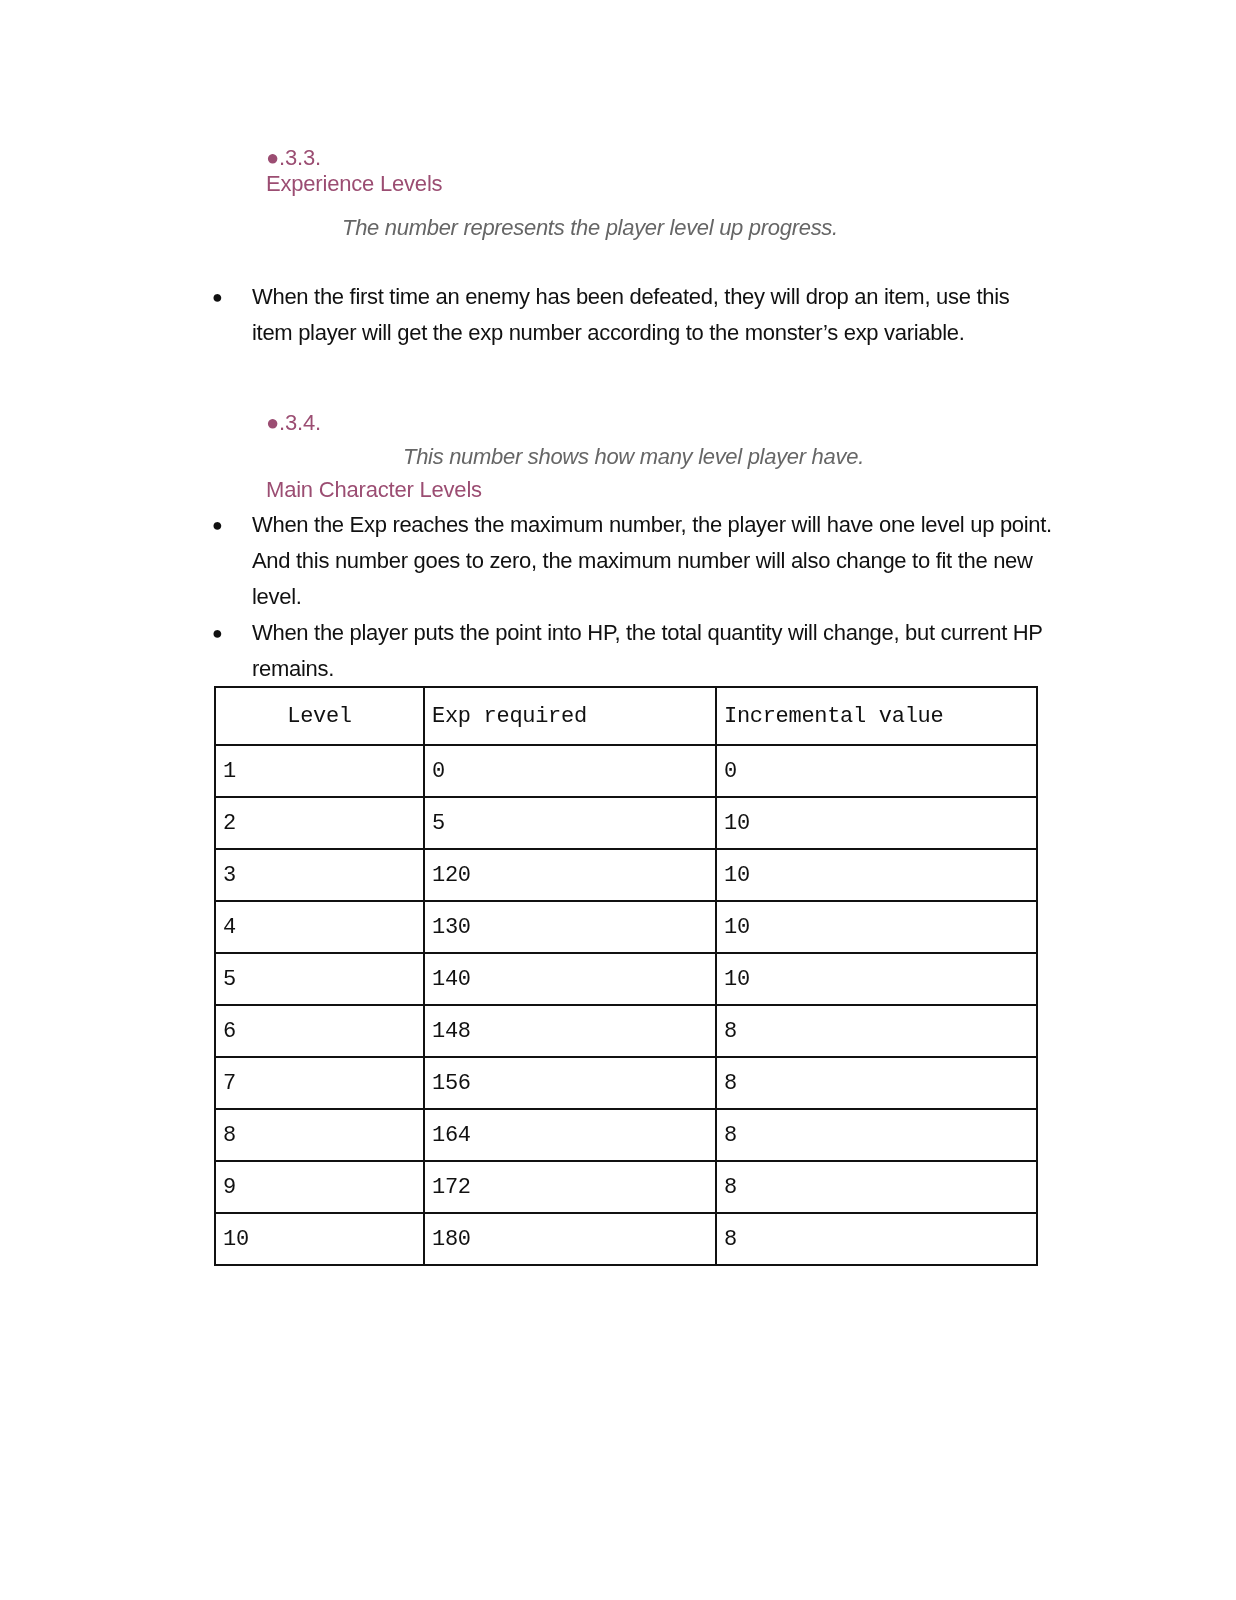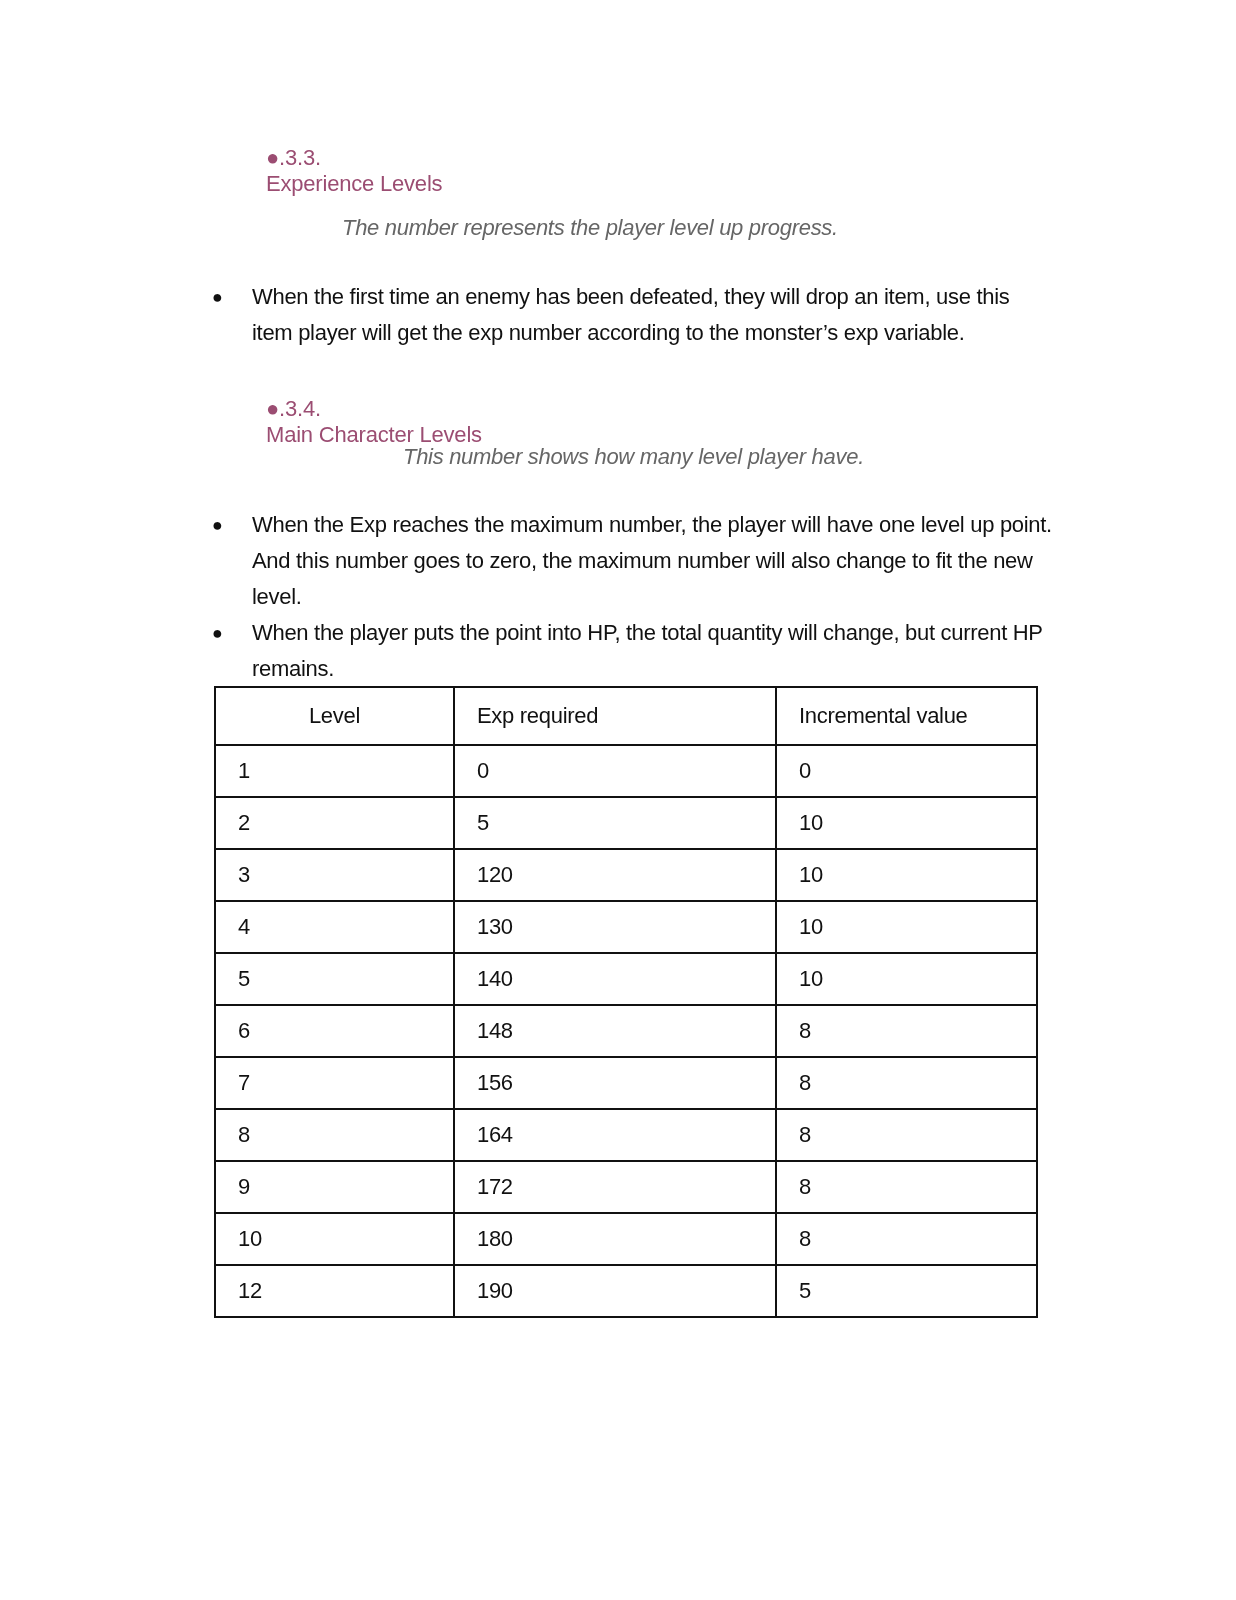--- a/index.html
+++ b/index.html
@@ -60,24 +60,25 @@
       position: absolute;
       left: 214px;
       top: 686px;
       width: 824px;
       border-collapse: collapse;
       font-size: 22px;
       color: #111111;
     }
     td, th {
       border: 2px solid #111111;
-      padding: 0 22px;
+      padding: 0 7px;
       text-align: left;
       font-weight: normal;
       letter-spacing: -0.3px;
+      font-family: Liberation Mono, monospace;
     }
     th { height: 56px; }
     td { height: 50px; }
     .col-level { width: 193px; }
     .col-exp { width: 276px; }
     th.col-level { text-align: center; }
   </style>
 </head>
 <body>
 
@@ -85,21 +86,21 @@
   <span class="num">●.3.3.</span>
   <span>Experience Levels</span>
 </div>
 <div class="subtitle" style="left:342px; top:215px;font-style:italic;">The number represents the player level up progress.</div>
 
 <div class="bullet" style="top:279px;">
   <span class="dot">●</span>
   <span class="text">When the first time an enemy has been defeated, they will drop an item, use this item player will get the exp number according to the monster’s exp variable.</span>
 </div>
 
-<div class="heading" style="top:396px;">
+<div class="heading" style="top:410px;gap:41px;">
   <span class="num">●.3.4.</span>
   <span>Main Character Levels</span>
 </div>
 <div class="subtitle" style="left:403px; top:444px;">This number shows how many level player have.</div>
 
 <div class="bullet" style="top:507px;">
   <span class="dot">●</span>
   <span class="text">When the Exp reaches the maximum number, the player will have one level up point. And this number goes to zero, the maximum number will also change to fit the new level.</span>
 </div>
 <div class="bullet" style="top:615px;">
@@ -159,19 +160,14 @@
       <tr>
         <td class="col-level">9</td>
         <td class="col-exp">172</td>
         <td>8</td>
       </tr>
       <tr>
         <td class="col-level">10</td>
         <td class="col-exp">180</td>
         <td>8</td>
       </tr>
-      <tr>
-        <td class="col-level">12</td>
-        <td class="col-exp">190</td>
-        <td>5</td>
-      </tr>
     </tbody>
 </table>
 
 </body></html>

